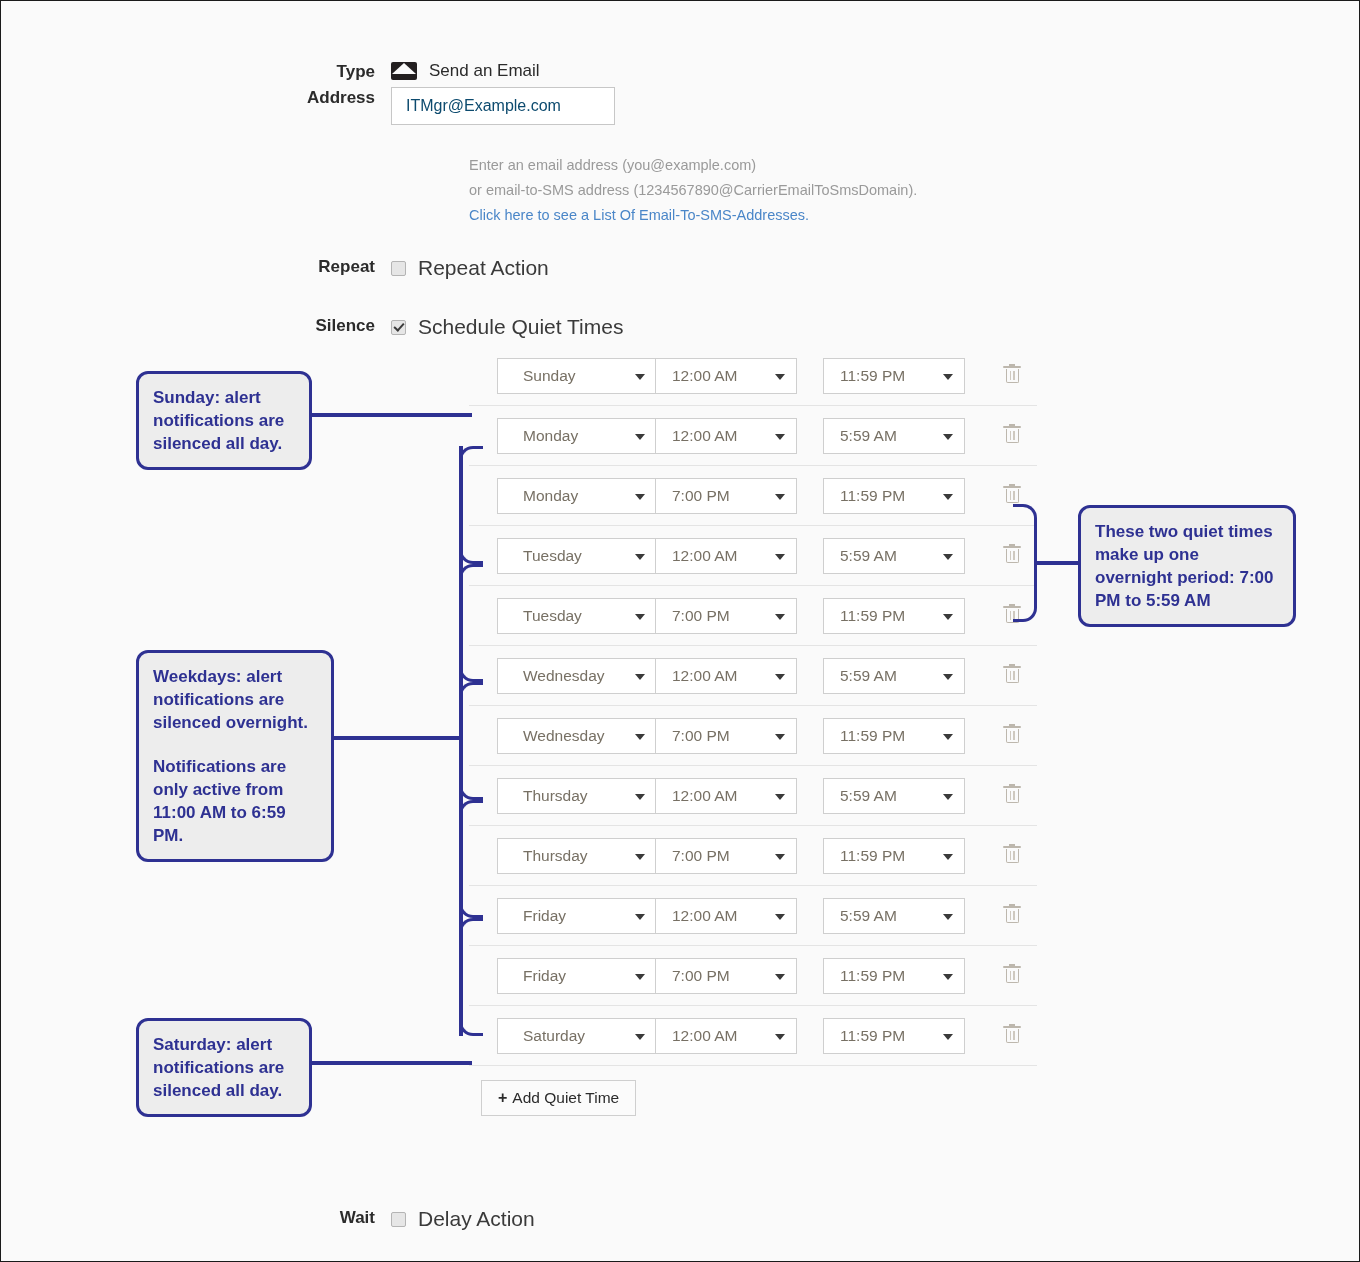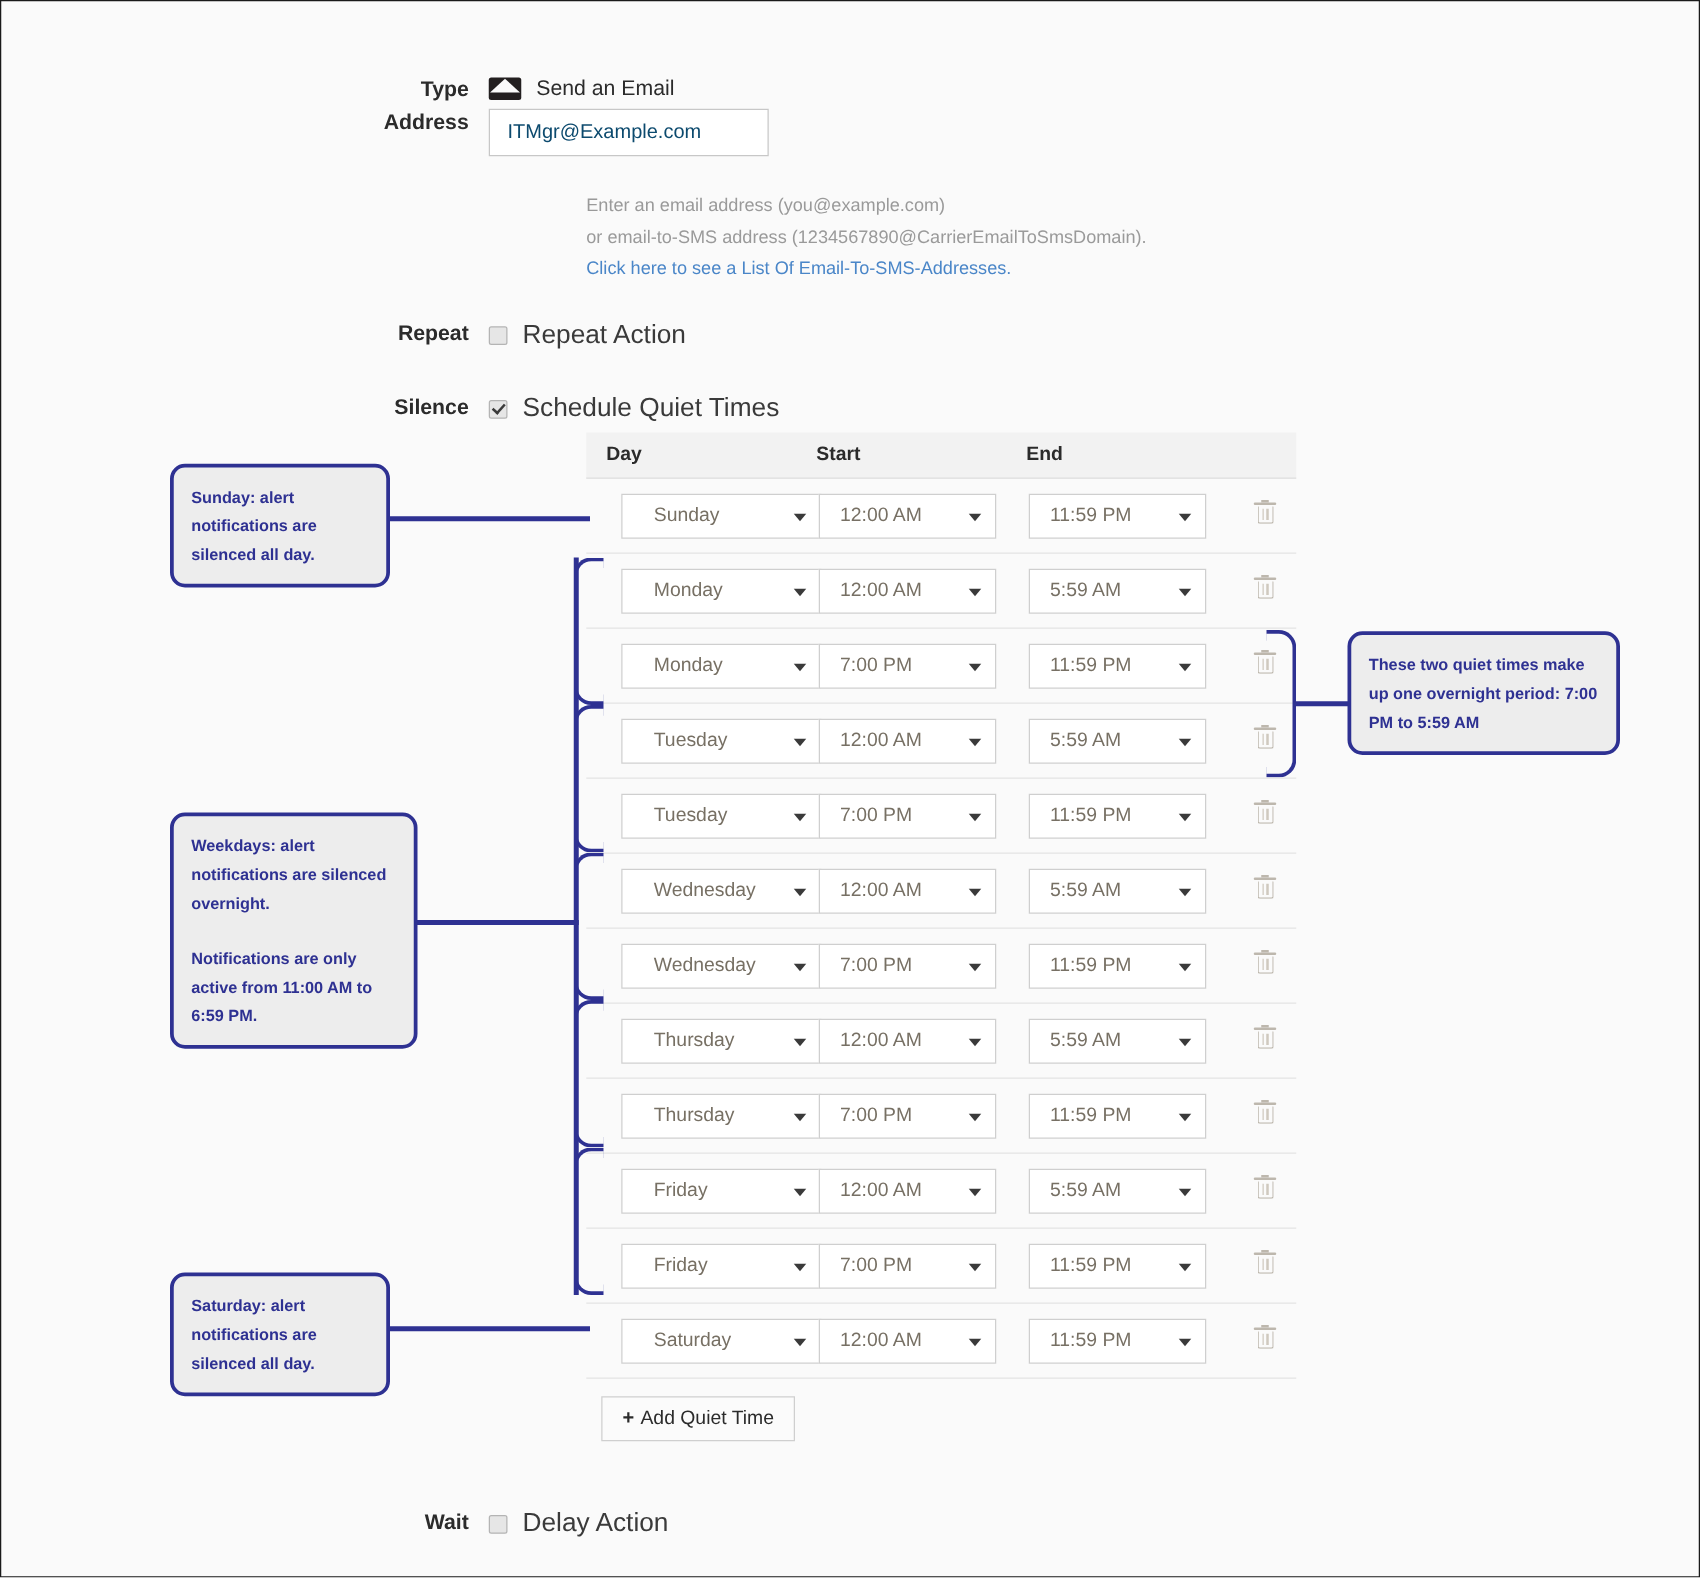--- a/index.html
+++ b/index.html
@@ -253,21 +253,21 @@
   }
 
   
   .callout {
     position: absolute;
     background: #ededed;
     border: 3px solid #2e3192;
     border-radius: 12px;
     color: #2e3192;
     font-weight: bold;
-    font-size: 13px;
+    font-size: 17px;
     line-height: 23px;
     padding: 12px 14px;
     box-sizing: border-box;
     z-index: 5;
   }
   .callout p { margin: 0; }
   .callout p + p { margin-top: 21px; }
 
   .ann-line {
     position: absolute;
@@ -329,26 +329,20 @@
 
   <div class="form-row silence-row">
     <div class="field-label">Silence</div>
     <div class="field-body">
       <span class="cb checked"></span>
       <span class="cb-text">Schedule Quiet Times</span>
     </div>
   </div>
 
   <div id="qt-table">
-    <div class="qt-head">
-      <div class="th col-day">Day</div>
-      <div class="th col-start">Start</div>
-      <div class="th col-end">End</div>
-      <div class="th col-del"></div>
-    </div>
     <div id="qt-rows">
         <div class="qt-row">
           <div class="col-day">
             <div class="sel sel-day">
               <span>Sunday</span>
               <span class="caret"></span>
             </div>
           </div>
           <div class="col-start">
             <div class="sel sel-time">

